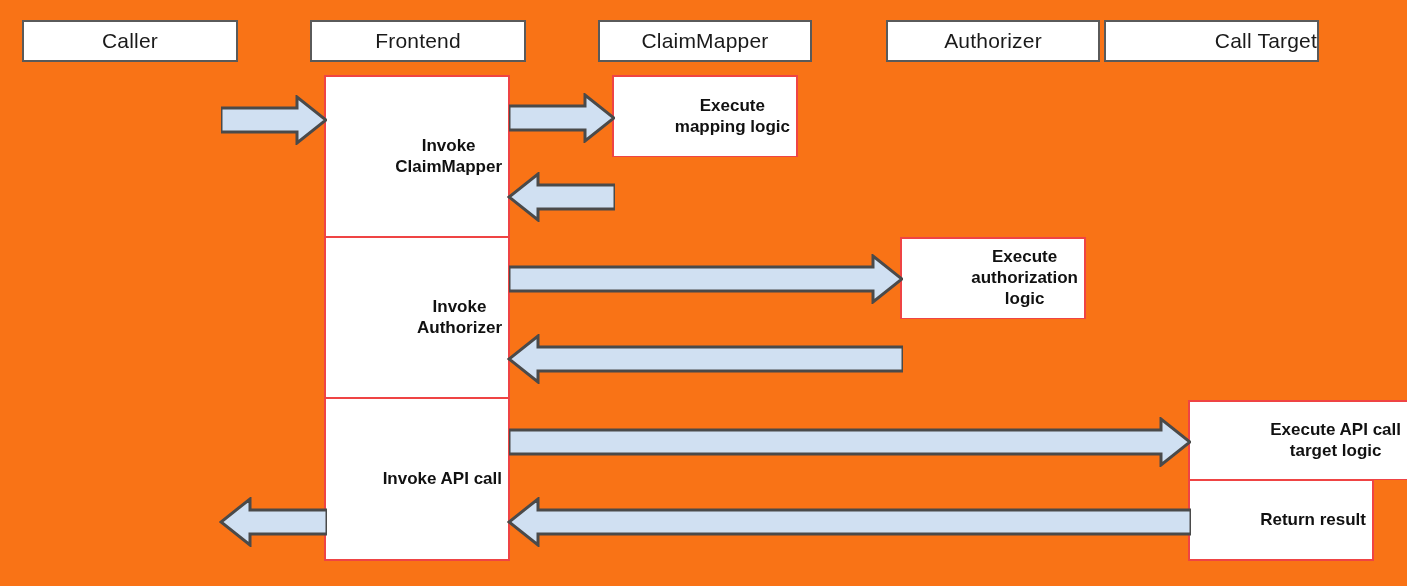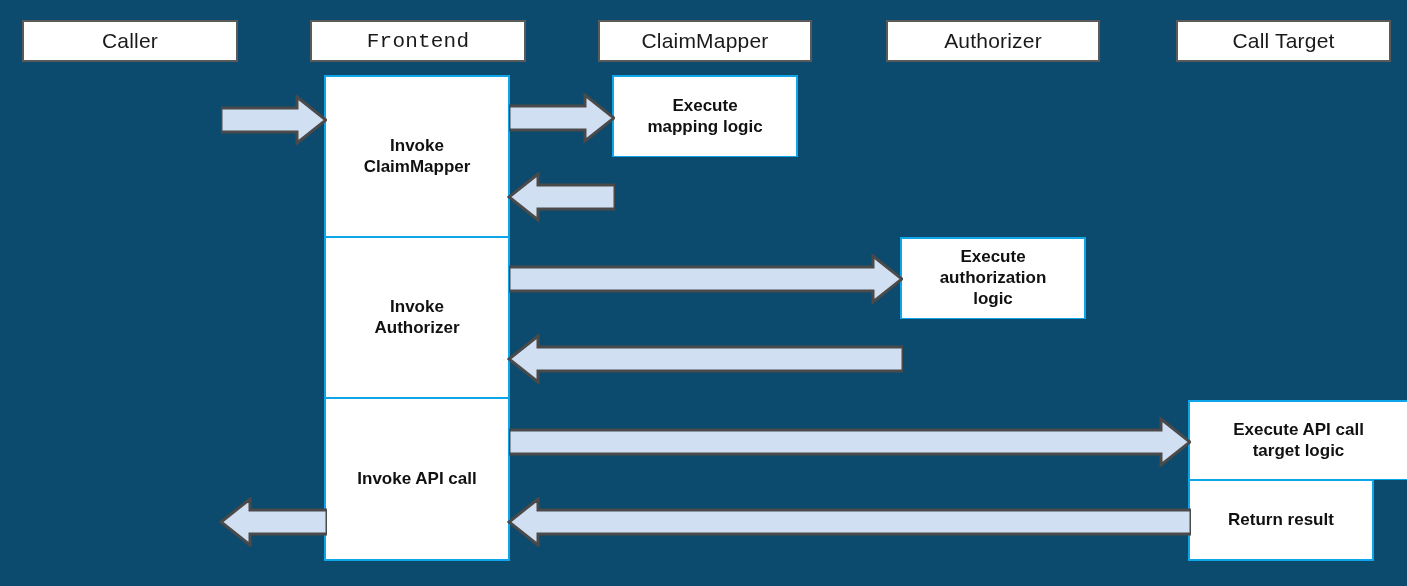--- a/index.html
+++ b/index.html
@@ -4,45 +4,45 @@
 <style>
   html, body {
     margin: 0;
     padding: 0;
     background: #000000;
   }
   #canvas {
     position: relative;
     width: 1407px;
     height: 586px;
-    background: #0c4a6e;
+    background: #f97316;
     font-family: "Liberation Sans", sans-serif;
     overflow: hidden;
   }
   .hdr {
     position: absolute;
     box-sizing: border-box;
     background: #ffffff;
     border: 2px solid #5a5a5a;
     display: flex;
     align-items: center;
     justify-content: center;
     color: #1a1a1a;
     font-size: 21px;
     font-weight: 400;
     letter-spacing: 0.2px;
   }
   .act {
     position: absolute;
     box-sizing: border-box;
     background: #ffffff;
-    border: 2px solid #0ea5e9;
+    border: 2px solid #ef4444;
     display: flex;
     align-items: center;
-    justify-content: center;
+    justify-content: flex-end;
     text-align: center;
     color: #111111;
     font-size: 17px;
     font-weight: 700;
     line-height: 1.22;
     padding: 2px 6px;
   }
   .act.thin-top { border-top-width: 1px; }
   .act.thin-bot { border-bottom-width: 1px; }
   .arrow {
@@ -53,33 +53,33 @@
 </style>
 </head>
 <body>
 
 <div id="canvas">
 
   <div class="hdr" style="left:22px; top:20px; width:216px; height:42px;">
     <span>Caller</span>
   </div>
 
-  <div class="hdr" style="left:310px; top:20px; width:216px; height:42px;font-family:Liberation Mono, monospace;">
+  <div class="hdr" style="left:310px; top:20px; width:216px; height:42px;">
     <span>Frontend</span>
   </div>
 
   <div class="hdr" style="left:598px; top:20px; width:214px; height:42px;">
     <span>ClaimMapper</span>
   </div>
 
   <div class="hdr" style="left:886px; top:20px; width:214px; height:42px;">
     <span>Authorizer</span>
   </div>
 
-  <div class="hdr" style="left:1176px; top:20px; width:215px; height:42px;">
+  <div class="hdr" style="left:1104px; top:20px; width:215px; height:42px;justify-content:flex-end;">
     <span>Call Target</span>
   </div>
 
 
   <div class="act label-2l thin-bot" style="left:324px; top:75px; width:186px; height:162px;">
     <span class="label-2l">Invoke
 ClaimMapper</span>
   </div>
 
   <div class="act label-2l thin-top thin-bot" style="left:324px; top:237px; width:186px; height:161px;">

